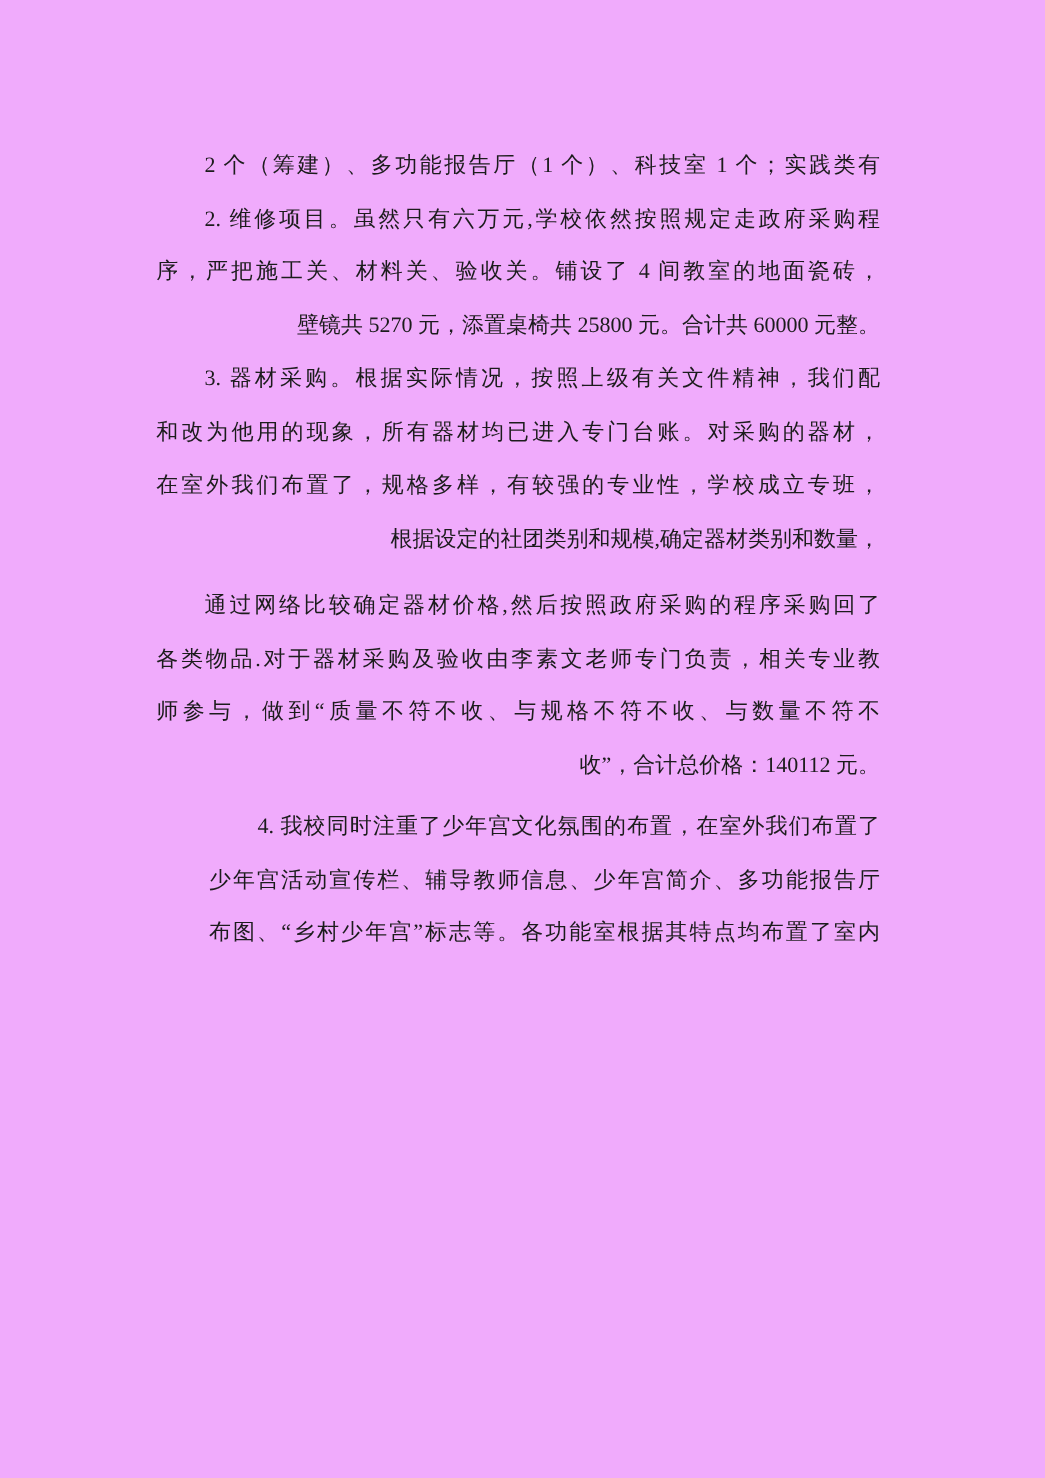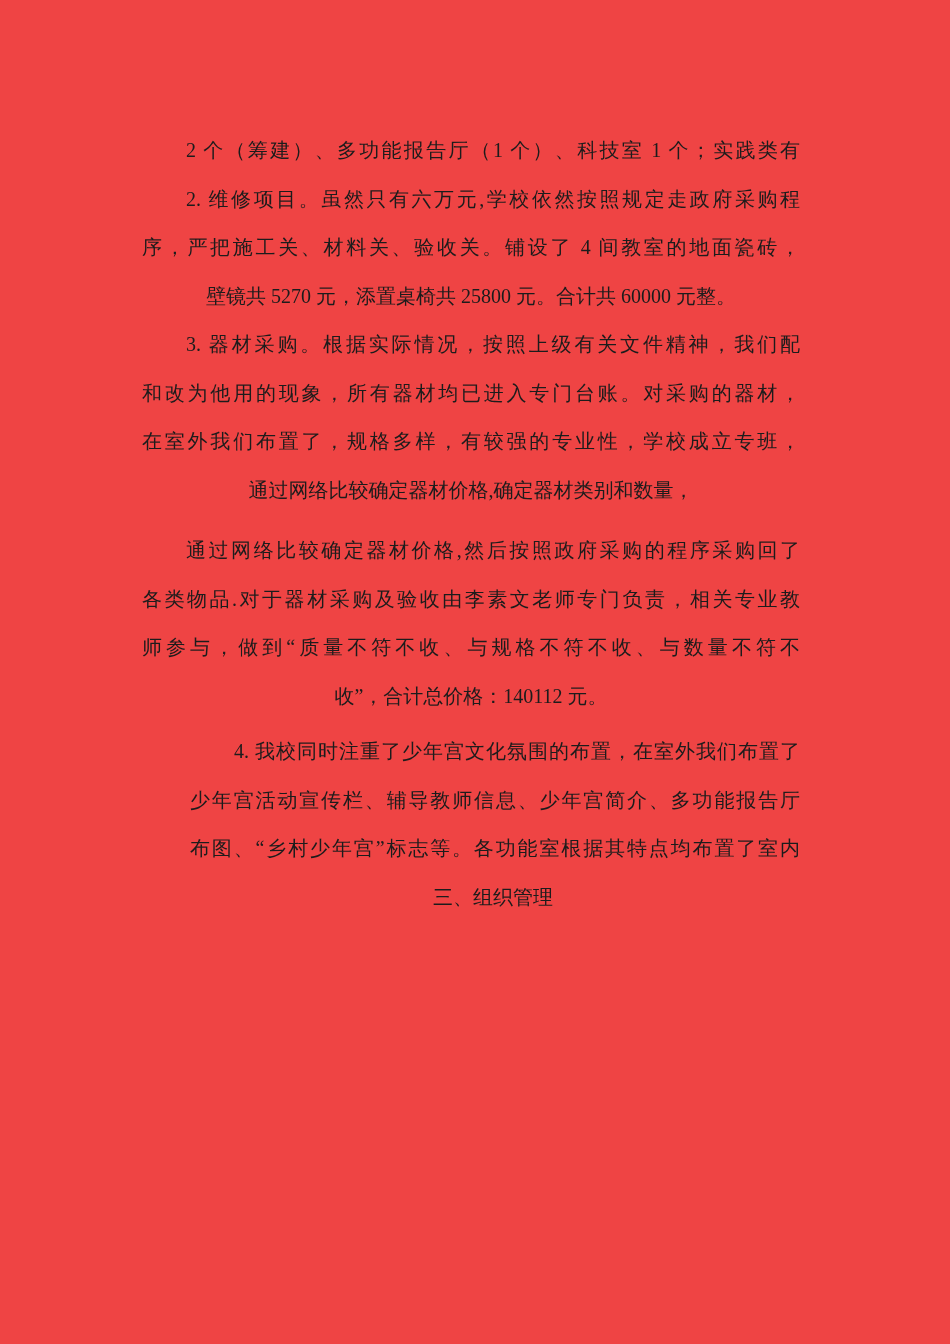--- a/index.html
+++ b/index.html
@@ -10,34 +10,34 @@
     width: 950px;
     height: 1344px;
     background: #ffffff;
     overflow: hidden;
   }
   .page {
     box-sizing: border-box;
     width: 950px;
     height: 1344px;
     padding: 126px 150px 0 142px;
-    background: #ef4444;
+    background: #f0abfc;
   }
   .paragraph {
     margin: 0;
   }
   
   .doc-body .paragraph:nth-child(4) { margin-top: 12px; }
   .doc-body .paragraph:nth-child(5) { margin-top: 7px; margin-left: 48px; }
   .line {
     font-family: "Liberation Serif", "DejaVu Serif", serif;
     font-size: 20px;
     line-height: 48.5px;
     color: #1c1c1c;
-    text-align: center;
+    text-align: right;
   }
   .line.fill {
     text-align: justify;
     text-align-last: justify;
     text-justify: inter-character;
   }
   .line.indent {
     text-indent: 44px;
   }
 </style>
@@ -51,30 +51,27 @@
       </div>
       <div class="paragraph">
         <div class="line indent fill">2. 维修项目。虽然只有六万元,学校依然按照规定走政府采购程</div>
         <div class="line fill">序，严把施工关、材料关、验收关。铺设了 4 间教室的地面瓷砖，</div>
         <div class="line">壁镜共 5270 元，添置桌椅共 25800 元。合计共 60000 元整。</div>
       </div>
       <div class="paragraph">
         <div class="line indent fill">3. 器材采购。根据实际情况，按照上级有关文件精神，我们配</div>
         <div class="line fill">和改为他用的现象，所有器材均已进入专门台账。对采购的器材，</div>
         <div class="line fill">在室外我们布置了，规格多样，有较强的专业性，学校成立专班，</div>
-        <div class="line">通过网络比较确定器材价格,确定器材类别和数量，</div>
+        <div class="line">根据设定的社团类别和规模,确定器材类别和数量，</div>
       </div>
       <div class="paragraph">
         <div class="line indent fill">通过网络比较确定器材价格,然后按照政府采购的程序采购回了</div>
         <div class="line fill">各类物品.对于器材采购及验收由李素文老师专门负责，相关专业教</div>
         <div class="line fill">师参与，做到“质量不符不收、与规格不符不收、与数量不符不</div>
         <div class="line">收”，合计总价格：140112 元。</div>
       </div>
       <div class="paragraph">
         <div class="line indent fill">4. 我校同时注重了少年宫文化氛围的布置，在室外我们布置了</div>
         <div class="line fill">少年宫活动宣传栏、辅导教师信息、少年宫简介、多功能报告厅</div>
         <div class="line fill">布图、“乡村少年宫”标志等。各功能室根据其特点均布置了室内</div>
       </div>
-      <div class="paragraph">
-        <div class="line indent">三、组织管理</div>
-      </div>
     </div>
 </div>
 
 </body></html>

